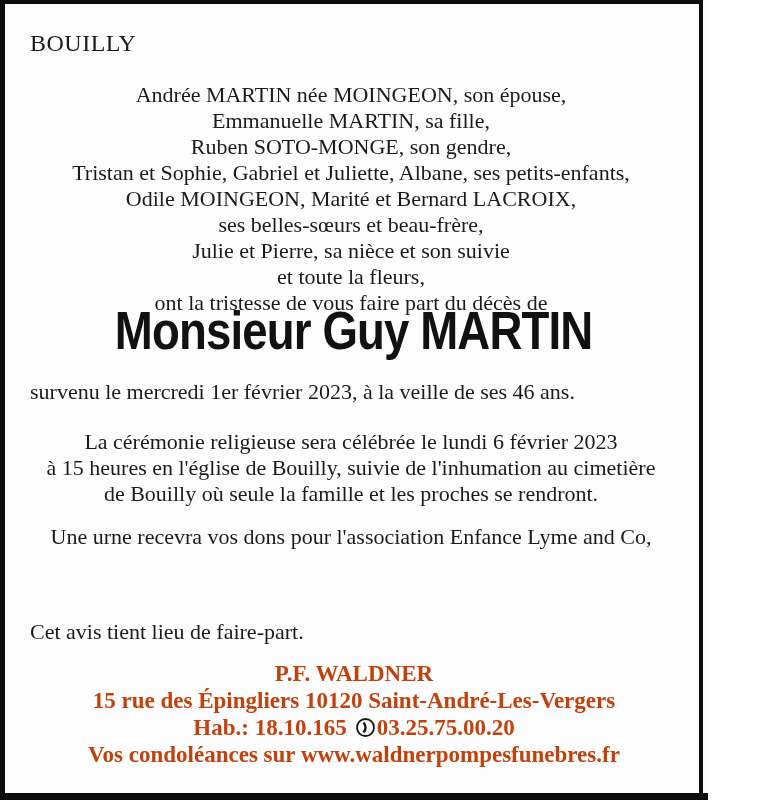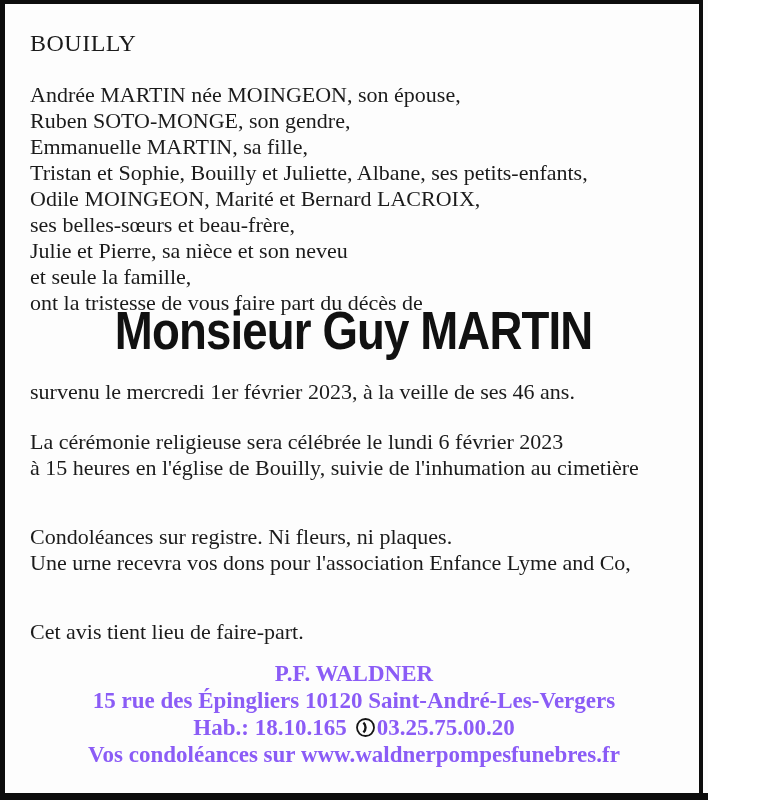--- a/index.html
+++ b/index.html
@@ -17,75 +17,75 @@
     pointer-events:none;
   }
   .bottom-bar {
     position:absolute; left:0; bottom:0; width:100%; height:7px;
     background:#0d0d0d;
   }
   .block {
     position:absolute; left:30px; right:36px;
     font-size:22px; line-height:26px;
   }
-  .line { white-space:nowrap; }
+  .line { white-space:nowrap;text-align:center; }
   #location { top:29px; font-size:24px; line-height:28px; letter-spacing:0.5px; }
   #family { top:82px; }
   #name-block { top:301px; left:0; right:0; text-align:center; }
   #name-block .big {
     display:inline-block; white-space:nowrap;
     font-family:"Liberation Sans", sans-serif; font-weight:bold;
     font-size:53px; line-height:60px; letter-spacing:-1px; color:#111;
     transform:scaleX(0.86); transform-origin:center;
   }
   #death { top:379px; }
   #ceremony { top:429px; }
   #condolences { top:524px; }
   #notice-line { top:619px; }
   #funeral {
     top:660px; left:0; right:0; text-align:center;
-    font-weight:bold; font-size:23px; line-height:27px; color:#8b5cf6;
+    font-weight:bold; font-size:23px; line-height:27px; color:#c2410c;
   }
   .phone-icon { display:inline-block; margin:0 1px 0 8px; }
   .phone-icon svg { vertical-align:-3px; display:inline-block; }
 </style>
 </head>
 <body>
 
 <div class="page">
   <div class="frame"></div>
   <div class="bottom-bar"></div>
 
   <div class="block" id="location">BOUILLY</div>
 
   <div class="block" id="family">
     <div class="line">Andrée MARTIN née MOINGEON, son épouse,</div>
+    <div class="line">Emmanuelle MARTIN, sa fille,</div>
     <div class="line">Ruben SOTO-MONGE, son gendre,</div>
-    <div class="line">Emmanuelle MARTIN, sa fille,</div>
-    <div class="line">Tristan et Sophie, Bouilly et Juliette, Albane, ses petits-enfants,</div>
+    <div class="line">Tristan et Sophie, Gabriel et Juliette, Albane, ses petits-enfants,</div>
     <div class="line">Odile MOINGEON, Marité et Bernard LACROIX,</div>
     <div class="line">ses belles-sœurs et beau-frère,</div>
-    <div class="line">Julie et Pierre, sa nièce et son neveu</div>
-    <div class="line">et seule la famille,</div>
+    <div class="line">Julie et Pierre, sa nièce et son suivie</div>
+    <div class="line">et toute la fleurs,</div>
     <div class="line">ont la tristesse de vous faire part du décès de</div>
   </div>
 
   <div class="block" id="name-block">
     <span class="big">Monsieur Guy MARTIN</span>
   </div>
 
   <div class="block" id="death">survenu le mercredi 1er février 2023, à la veille de ses 46 ans.</div>
 
   <div class="block" id="ceremony">
     <div class="line">La cérémonie religieuse sera célébrée le lundi 6 février 2023</div>
     <div class="line">à 15 heures en l'église de Bouilly, suivie de l'inhumation au cimetière</div>
+    <div class="line">de Bouilly où seule la famille et les proches se rendront.</div>
   </div>
 
   <div class="block" id="condolences">
-    <div class="line">Condoléances sur registre. Ni fleurs, ni plaques.</div>
     <div class="line">Une urne recevra vos dons pour l'association Enfance Lyme and Co,</div>
   </div>
 
   <div class="block" id="notice-line">Cet avis tient lieu de faire-part.</div>
 
   <div class="block" id="funeral">
     <div class="line">P.F. WALDNER</div>
     <div class="line">15 rue des Épingliers 10120 Saint-André-Les-Vergers</div>
     <div class="line">
       <span>Hab.: 18.10.165</span><span class="phone-icon"><svg width="21" height="21" viewBox="0 0 20 20" xmlns="http://www.w3.org/2000/svg">

